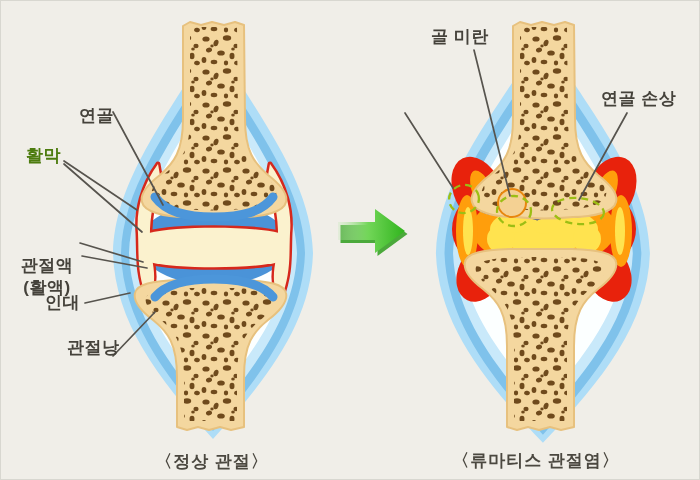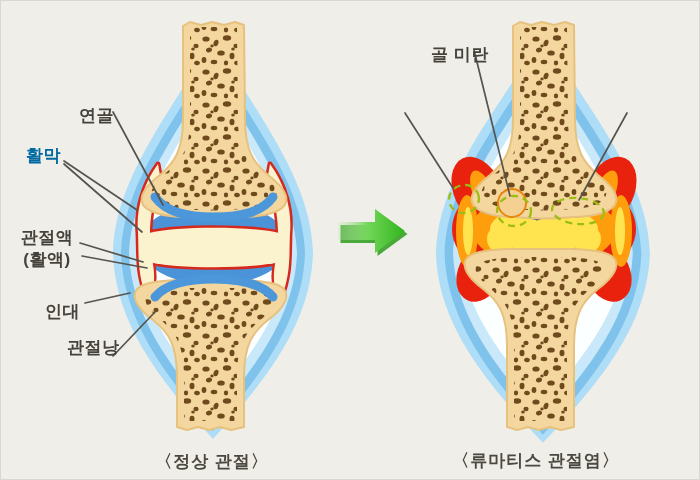--- a/index.html
+++ b/index.html
@@ -8,22 +8,22 @@
     background:#F0EEE8;border:1px solid #D8D7D0;box-sizing:border-box;
     overflow:hidden;
     font-family:"Liberation Sans","DejaVu Sans",sans-serif;
   }
   .stage svg{position:absolute;left:0;top:0;}
   .lbl{
     position:absolute;
     font-weight:700;font-size:17px;line-height:1.3;
     color:#45423B;white-space:nowrap;letter-spacing:0.5px;
   }
-  .lbl.red{color:#0369a1;}
-  .lbl.center2{text-align:center;white-space:normal;width:64px;}
+  .lbl.red{color:#4d7c0f;}
+  .lbl.center2{text-align:center;white-space:normal;width:64px;margin-top:28px;}
   .cap{
     position:absolute;transform:translateX(-50%);
     font-weight:700;font-size:17px;color:#4B4840;
     white-space:nowrap;letter-spacing:1px;
   }
 </style>
 </head>
 <body>
 
 <div class="stage">
@@ -178,25 +178,26 @@
 
   <div class="lbl" style="left:78px;top:104px">연골</div>
 
   <div class="lbl red" style="left:25px;top:144px">활막</div>
 
   <div class="lbl center2" style="left:14px;top:226px">
     <span>관절액</span><br>
     <span>(활액)</span>
   </div>
 
-  <div class="lbl" style="left:44px;top:300px">인대</div>
+  <div class="lbl" style="left:44px;top:291px">인대</div>
 
   <div class="lbl" style="left:66px;top:336px">관절낭</div>
 
-  <div class="lbl" style="left:430px;top:43px">골 미란</div>
-
-
+  <div class="lbl" style="left:430px;top:25px">골 미란</div>
+
+
+  <div class="lbl" style="left:600px;top:87px">연골 손상</div>
 
   <div class="cap" style="left:535px;top:448px">〈류마티스 관절염〉</div>
 
   <div class="cap" style="left:211px;top:449px">〈정상 관절〉</div>
 
 </div>
 
 </body></html>

